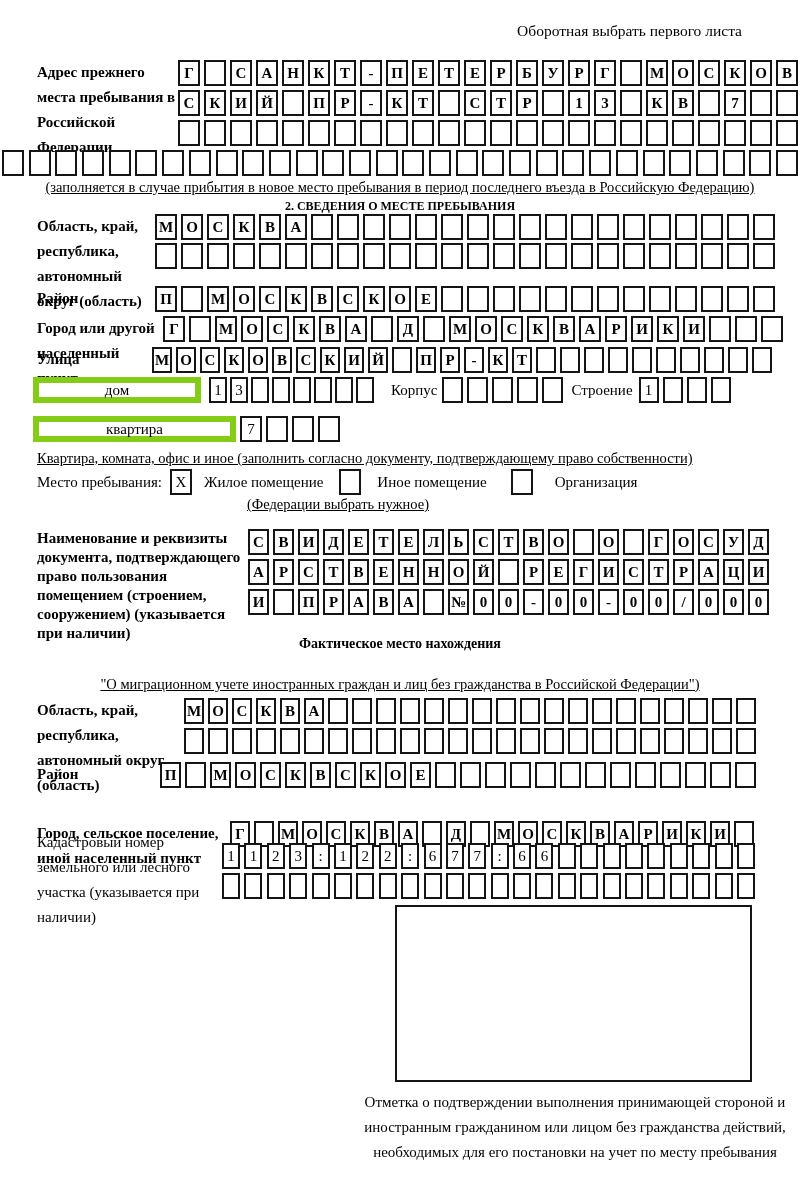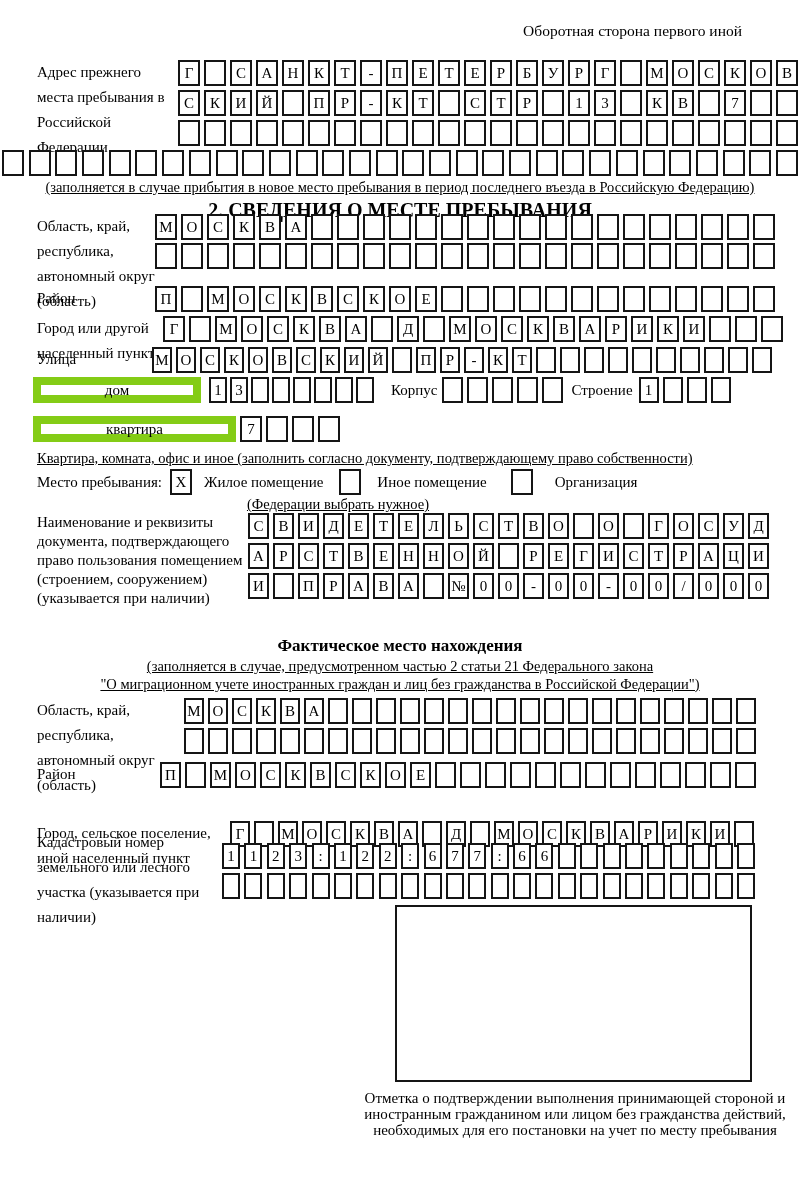--- a/index.html
+++ b/index.html
@@ -2,22 +2,22 @@
 <html><head>
 <meta charset="utf-8">
 <style>
   html,body{margin:0;padding:0;background:#fff;}
   .page{position:relative;width:800px;height:1180px;background:#fff;overflow:hidden;
         font-family:"Liberation Serif","DejaVu Serif",serif;color:#000;font-size:15px;}
   .abs{position:absolute;left:0;width:800px;}
   .hdr{position:absolute;top:22px;right:58px;font-size:15.5px;}
   .center{position:absolute;left:0;width:800px;text-align:center;}
   .note{font-size:14.5px;text-decoration:underline;}
-  .title{font-weight:bold;font-size:20px;}
-  .field{position:absolute;left:0;width:800px;display:flex;align-items:flex-start;}
+  .title{font-weight:bold;font-size:12px;}
+  .field{position:absolute;left:0;width:800px;display:flex;align-items:flex-start;font-weight:bold;}
   .flabel{box-sizing:border-box;padding-left:37px;line-height:25px;flex:none;}
   .w178{width:178px;}
   .w155{width:155px;}
   .w163{width:163px;}
   .w152{width:152px;}
   .w160{width:160px;}
   .w184{width:184px;}
   .w230{width:230px;}
   .doc-label{line-height:19px;width:248px;}
   .rows{flex:none;}
@@ -32,36 +32,36 @@
   .r-street .cell{width:20px;}
   .r-doc .cell{width:21px;}
   .r-reg2 .cell{width:20px;}
   .r-dist2 .cell{width:21px;}
   .r-city2 .cell{width:20px;}
   .r-cad .cell{width:18px;margin-right:4.4px;}
   .r-house .cell{width:18px;margin-right:3px;}
   .r-korp .cell{width:21px;}
   .r-str .cell{width:20px;}
   .r-apt .cell{width:22px;}
-  .widebox{box-sizing:border-box;border:8px solid #84cc16;height:26px;display:inline-flex;
+  .widebox{box-sizing:border-box;border:6px solid #84cc16;height:26px;display:inline-flex;
            align-items:center;justify-content:center;flex:none;background:#fff;}
   .inline-label{line-height:26px;flex:none;}
   .houserow{display:flex;align-items:flex-start;}
   .stayrow{display:flex;align-items:flex-start;}
   .bigbox{position:absolute;left:395px;top:905px;width:357px;height:177px;
           border:2px solid #151515;box-sizing:border-box;background:#fff;}
   .confnote{position:absolute;left:355px;top:1090px;width:440px;text-align:center;
-            font-size:15px;line-height:16px;}
+            font-size:15px;line-height:25px;}
 </style>
 </head>
 <body>
 
 <div class="page">
 
-  <div class="hdr">Оборотная сторона первого иной</div>
+  <div class="hdr">Оборотная выбрать первого листа</div>
 
   <div class="field" style="top:60px">
     <div class="flabel w178">Адрес прежнего места пребывания в Российской Федерации</div>
     <div class="rows">
       <div class="boxrow mb4">
           <div class="cell">Г</div>
           <div class="cell"> </div>
           <div class="cell">С</div>
           <div class="cell">А</div>
           <div class="cell">Н</div>
@@ -375,21 +375,21 @@
     <span class="inline-label" style="margin-left:8px">Жилое помещение</span>
     <div class="cell" style="margin-left:16px"></div>
     <span class="inline-label" style="margin-left:12px">Иное помещение</span>
     <div class="cell" style="margin-left:24px"></div>
     <span class="inline-label" style="margin-left:18px">Организация</span>
   </div>
 
   <div class="abs note" style="top:450px;left:37px;width:763px">Квартира, комната, офис и иное (заполнить согласно документу, подтверждающему право собственности)</div>
   <div class="abs note" style="top:496px;left:238px;width:200px;text-align:center">(Федерации выбрать нужное)</div>
 
-  <div class="field" style="top:513px">
+  <div class="field" style="top:529px">
     <div class="flabel doc-label">Наименование и реквизиты документа, подтверждающего право пользования помещением (строением, сооружением) (указывается при наличии)</div>
     <div class="rows">
       <div class="boxrow r-doc mb4">
           <div class="cell">С</div>
           <div class="cell">В</div>
           <div class="cell">И</div>
           <div class="cell">Д</div>
           <div class="cell">Е</div>
           <div class="cell">Т</div>
           <div class="cell">Е</div>
@@ -450,22 +450,21 @@
           <div class="cell">0</div>
           <div class="cell">0</div>
           <div class="cell">/</div>
           <div class="cell">0</div>
           <div class="cell">0</div>
           <div class="cell">0</div>
         </div>
     </div>
   </div>
 
-  <div class="center" style="top:636px;font-weight:bold;font-size:17px">Фактическое место нахождения</div>
-  <div class="center note" style="top:658px">(заполняется в случае, предусмотренном частью 2 статьи 21 Федерального закона</div>
+  <div class="center" style="top:636px;font-weight:bold;font-size:14px">Фактическое место нахождения</div>
   <div class="center note" style="top:676px">"О миграционном учете иностранных граждан и лиц без гражданства в Российской Федерации")</div>
 
   <div class="field" style="top:698px">
     <div class="flabel w184">Область, край, республика, автономный округ (область)</div>
     <div class="rows">
       <div class="boxrow r-reg2 mb4">
           <div class="cell">М</div>
           <div class="cell">О</div>
           <div class="cell">С</div>
           <div class="cell">К</div>

